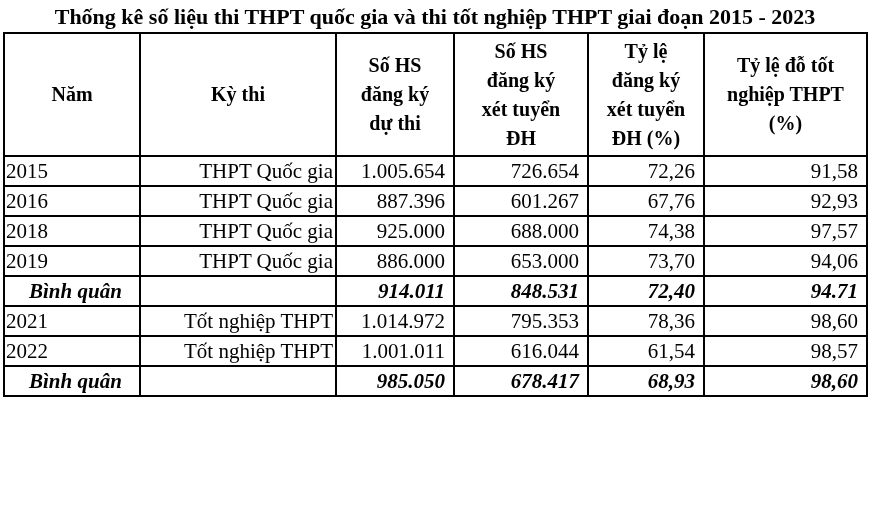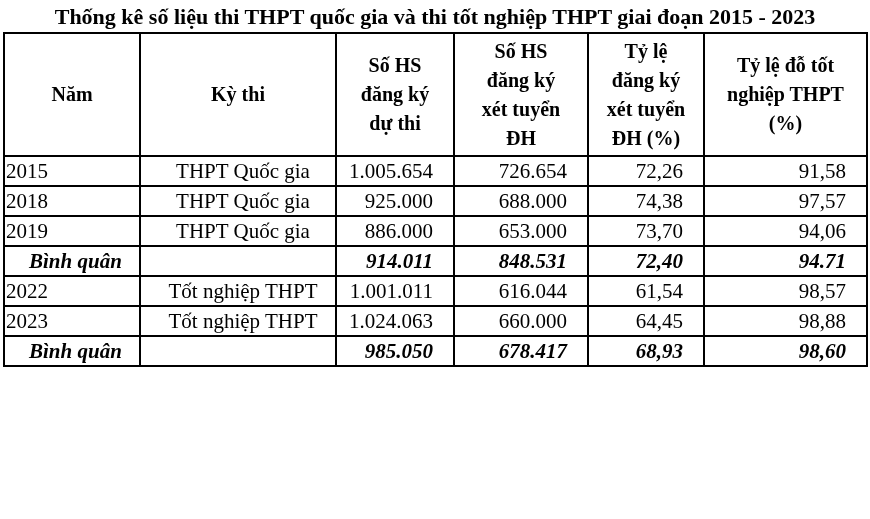--- a/index.html
+++ b/index.html
@@ -46,22 +46,22 @@
     padding: 2px 4px;
   }
   table.stats td {
     height: 30px;
     font-size: 21px;
     padding-top: 0;
     padding-bottom: 0;
     line-height: 1.1;
   }
   td.c0 { text-align: left;  padding-right: 2px; }
-  td.c1 { text-align: center; padding-left: 12px; padding-right: 2px; }
-  td.c2, td.c3, td.c4, td.c5 { text-align: right; padding-right: 20px; padding-left: 2px; }
+  td.c1 { text-align: right; padding-left: 12px; padding-right: 2px; }
+  td.c2, td.c3, td.c4, td.c5 { text-align: right; padding-right: 8px; padding-left: 2px; }
   tr.avg td { font-weight: bold; font-style: italic; }
   tr.avg td.c0 { padding-left: 24px; }
 </style>
 </head>
 <body>
 
 <div class="page">
 
   <div class="doc-title">Thống kê số liệu thi THPT quốc gia và thi tốt nghiệp THPT giai đoạn 2015 - 2023</div>
 
@@ -97,20 +97,28 @@
     <tbody>
       <tr>
         <td class="c0">2015</td>
         <td class="c1">THPT Quốc gia</td>
         <td class="c2">1.005.654</td>
         <td class="c3">726.654</td>
         <td class="c4">72,26</td>
         <td class="c5">91,58</td>
       </tr>
       <tr>
+        <td class="c0">2016</td>
+        <td class="c1">THPT Quốc gia</td>
+        <td class="c2">887.396</td>
+        <td class="c3">601.267</td>
+        <td class="c4">67,76</td>
+        <td class="c5">92,93</td>
+      </tr>
+      <tr>
         <td class="c0">2018</td>
         <td class="c1">THPT Quốc gia</td>
         <td class="c2">925.000</td>
         <td class="c3">688.000</td>
         <td class="c4">74,38</td>
         <td class="c5">97,57</td>
       </tr>
       <tr>
         <td class="c0">2019</td>
         <td class="c1">THPT Quốc gia</td>
@@ -121,34 +129,34 @@
       </tr>
       <tr class="avg">
         <td class="c0">Bình quân</td>
         <td class="c1"></td>
         <td class="c2">914.011</td>
         <td class="c3">848.531</td>
         <td class="c4">72,40</td>
         <td class="c5">94.71</td>
       </tr>
       <tr>
+        <td class="c0">2021</td>
+        <td class="c1">Tốt nghiệp THPT</td>
+        <td class="c2">1.014.972</td>
+        <td class="c3">795.353</td>
+        <td class="c4">78,36</td>
+        <td class="c5">98,60</td>
+      </tr>
+      <tr>
         <td class="c0">2022</td>
         <td class="c1">Tốt nghiệp THPT</td>
         <td class="c2">1.001.011</td>
         <td class="c3">616.044</td>
         <td class="c4">61,54</td>
         <td class="c5">98,57</td>
-      </tr>
-      <tr>
-        <td class="c0">2023</td>
-        <td class="c1">Tốt nghiệp THPT</td>
-        <td class="c2">1.024.063</td>
-        <td class="c3">660.000</td>
-        <td class="c4">64,45</td>
-        <td class="c5">98,88</td>
       </tr>
       <tr class="avg">
         <td class="c0">Bình quân</td>
         <td class="c1"></td>
         <td class="c2">985.050</td>
         <td class="c3">678.417</td>
         <td class="c4">68,93</td>
         <td class="c5">98,60</td>
       </tr>
     </tbody>

